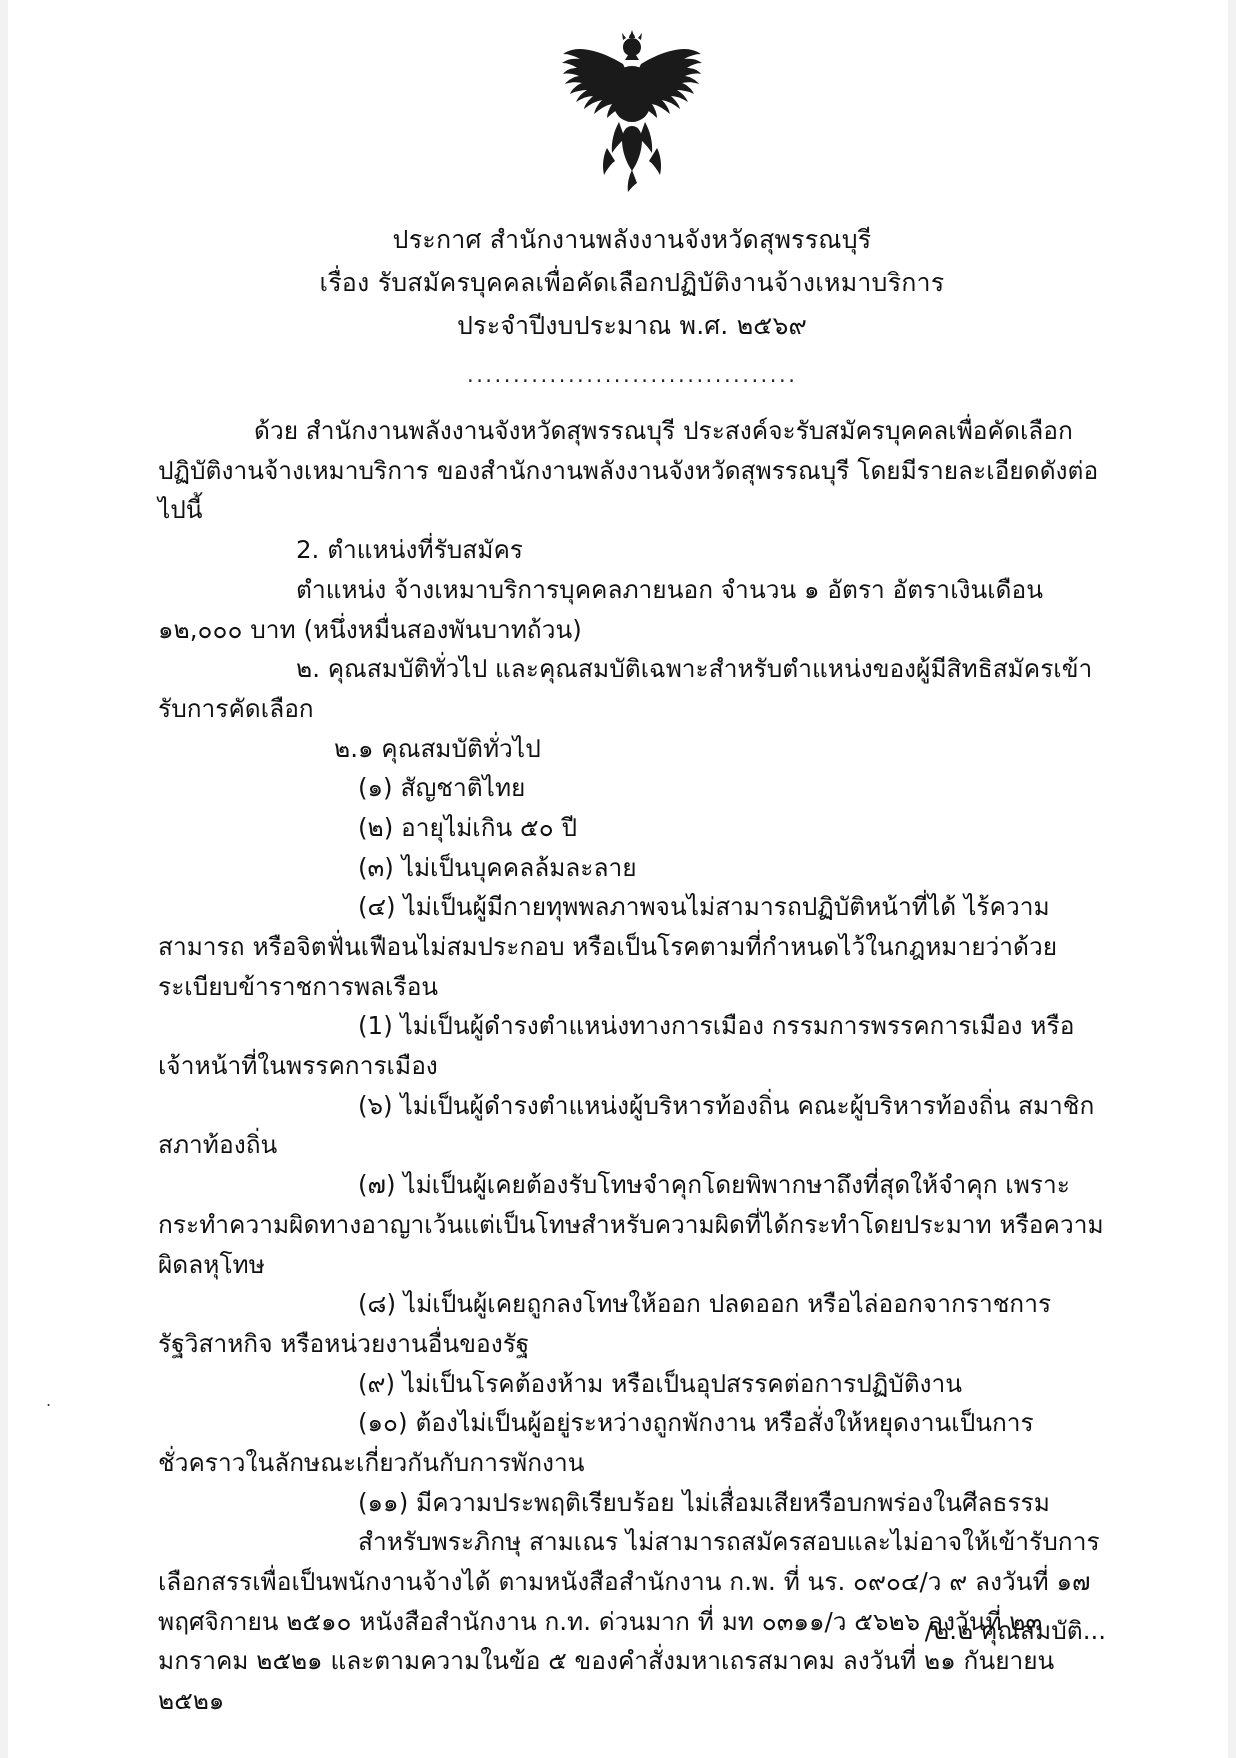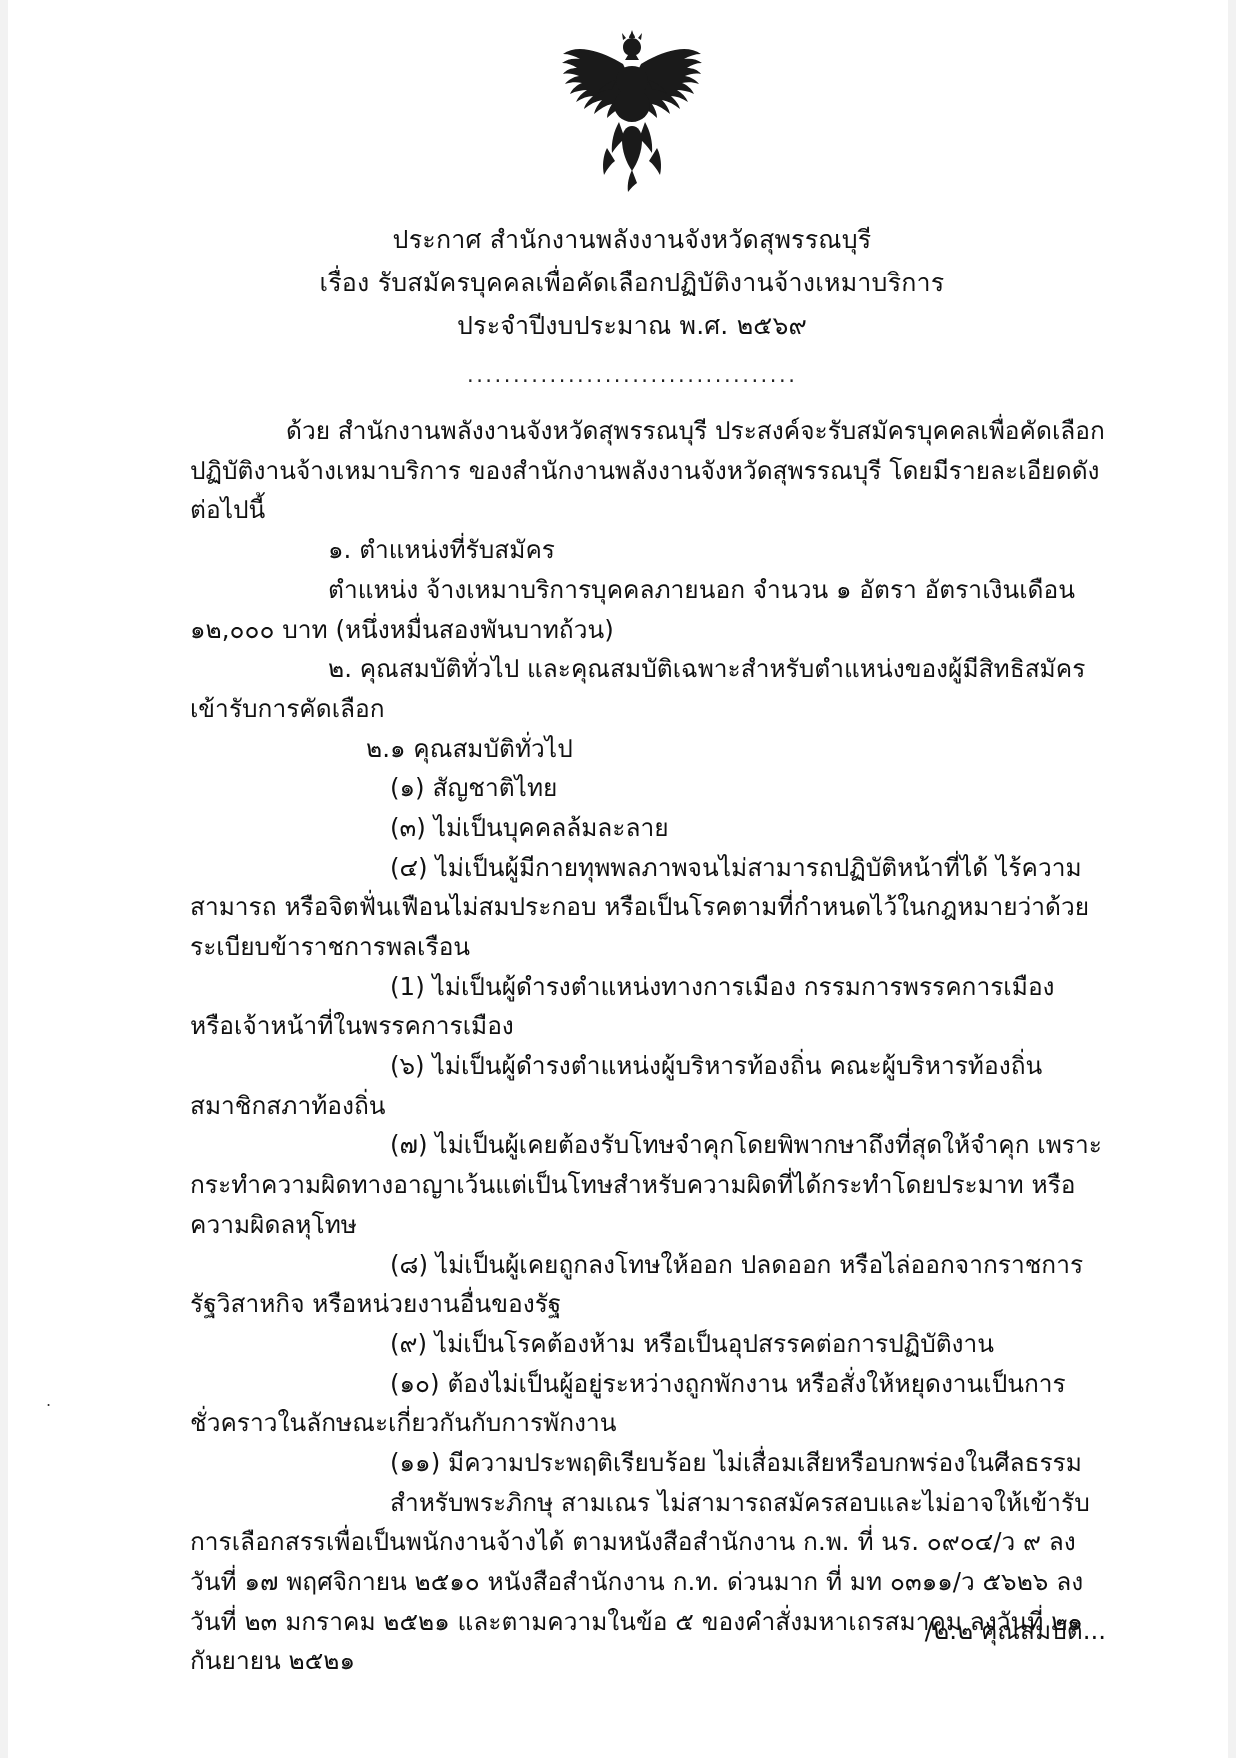--- a/index.html
+++ b/index.html
@@ -53,21 +53,20 @@
     overflow: hidden;
     white-space: nowrap;
   }
 
   
   .body-block {
     margin-top: 18px;
     font-size: 24.5px;
     line-height: 1.62;
     text-align: left;
-    margin-left: 32px;
   }
   .para { margin: 0; }
   .ind-1 { text-indent: 96px; }
   .ind-2 { text-indent: 138px; }
   .ind-3 { text-indent: 176px; }
   .ind-4 { text-indent: 200px; }
   .underline { text-underline-offset: 3px; }
 
   .footer-note {
     position: absolute;
@@ -123,25 +122,26 @@
 
     <div class="heading-block">
       <div class="heading-line">ประกาศ สำนักงานพลังงานจังหวัดสุพรรณบุรี</div>
       <div class="heading-line">เรื่อง รับสมัครบุคคลเพื่อคัดเลือกปฏิบัติงานจ้างเหมาบริการ</div>
       <div class="heading-line">ประจำปีงบประมาณ พ.ศ. ๒๕๖๙</div>
       <div class="rule">..................................................................</div>
     </div>
 
     <div class="body-block">
       <p class="para ind-1">ด้วย สำนักงานพลังงานจังหวัดสุพรรณบุรี ประสงค์จะรับสมัครบุคคลเพื่อคัดเลือกปฏิบัติงานจ้างเหมาบริการ ของสำนักงานพลังงานจังหวัดสุพรรณบุรี โดยมีรายละเอียดดังต่อไปนี้</p>
-      <p class="para ind-2">๑. ตำแหน่งที่รับสมัคร</p>
+      <p class="para ind-2">2. ตำแหน่งที่รับสมัคร</p>
       <p class="para ind-2">ตำแหน่ง จ้างเหมาบริการบุคคลภายนอก จำนวน ๑ อัตรา อัตราเงินเดือน ๑๒,๐๐๐ บาท (หนึ่งหมื่นสองพันบาทถ้วน)</p>
       <p class="para ind-2">๒. คุณสมบัติทั่วไป และคุณสมบัติเฉพาะสำหรับตำแหน่งของผู้มีสิทธิสมัครเข้ารับการคัดเลือก</p>
       <p class="para ind-3"><span class="underline">๒.๑ คุณสมบัติทั่วไป</span></p>
       <p class="para ind-4">(๑) สัญชาติไทย</p>
+      <p class="para ind-4">(๒) อายุไม่เกิน ๕๐ ปี</p>
       <p class="para ind-4">(๓) ไม่เป็นบุคคลล้มละลาย</p>
       <p class="para ind-4">(๔) ไม่เป็นผู้มีกายทุพพลภาพจนไม่สามารถปฏิบัติหน้าที่ได้ ไร้ความสามารถ หรือจิตฟั่นเฟือนไม่สมประกอบ หรือเป็นโรคตามที่กำหนดไว้ในกฎหมายว่าด้วยระเบียบข้าราชการพลเรือน</p>
       <p class="para ind-4">(1) ไม่เป็นผู้ดำรงตำแหน่งทางการเมือง กรรมการพรรคการเมือง หรือเจ้าหน้าที่ในพรรคการเมือง</p>
       <p class="para ind-4">(๖) ไม่เป็นผู้ดำรงตำแหน่งผู้บริหารท้องถิ่น คณะผู้บริหารท้องถิ่น สมาชิกสภาท้องถิ่น</p>
       <p class="para ind-4">(๗) ไม่เป็นผู้เคยต้องรับโทษจำคุกโดยพิพากษาถึงที่สุดให้จำคุก เพราะกระทำความผิดทางอาญาเว้นแต่เป็นโทษสำหรับความผิดที่ได้กระทำโดยประมาท หรือความผิดลหุโทษ</p>
       <p class="para ind-4">(๘) ไม่เป็นผู้เคยถูกลงโทษให้ออก ปลดออก หรือไล่ออกจากราชการ รัฐวิสาหกิจ หรือหน่วยงานอื่นของรัฐ</p>
       <p class="para ind-4">(๙) ไม่เป็นโรคต้องห้าม หรือเป็นอุปสรรคต่อการปฏิบัติงาน</p>
       <p class="para ind-4">(๑๐) ต้องไม่เป็นผู้อยู่ระหว่างถูกพักงาน หรือสั่งให้หยุดงานเป็นการชั่วคราวในลักษณะเกี่ยวกันกับการพักงาน</p>
       <p class="para ind-4">(๑๑) มีความประพฤติเรียบร้อย ไม่เสื่อมเสียหรือบกพร่องในศีลธรรม</p>
       <p class="para ind-4">สำหรับพระภิกษุ สามเณร ไม่สามารถสมัครสอบและไม่อาจให้เข้ารับการเลือกสรรเพื่อเป็นพนักงานจ้างได้ ตามหนังสือสำนักงาน ก.พ. ที่ นร. ๐๙๐๔/ว ๙ ลงวันที่ ๑๗ พฤศจิกายน ๒๕๑๐ หนังสือสำนักงาน ก.ท. ด่วนมาก ที่ มท ๐๓๑๑/ว ๕๖๒๖ ลงวันที่ ๒๓ มกราคม ๒๕๒๑ และตามความในข้อ ๕ ของคำสั่งมหาเถรสมาคม ลงวันที่ ๒๑ กันยายน ๒๕๒๑</p>

